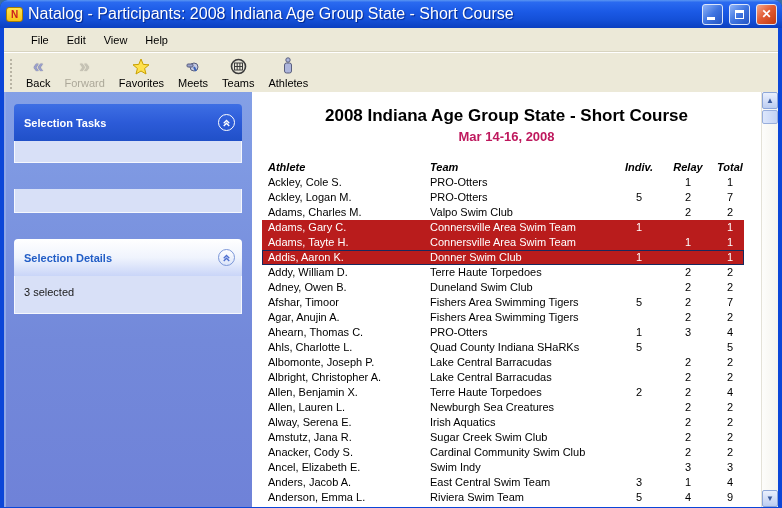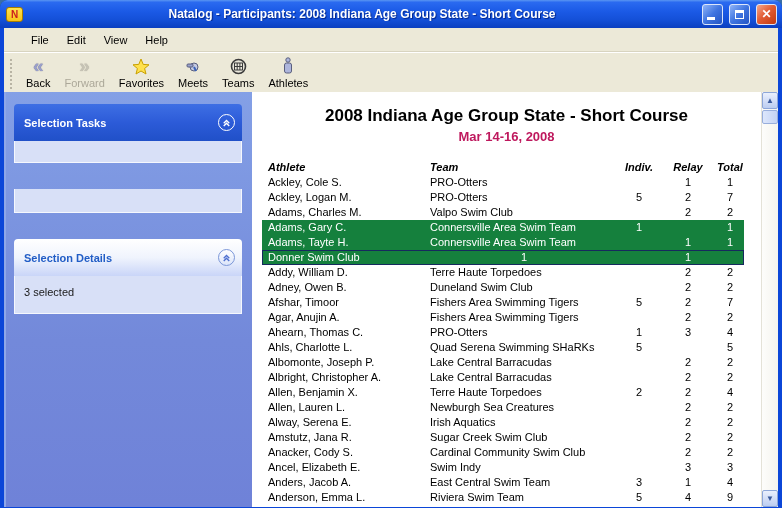--- a/index.html
+++ b/index.html
@@ -14,22 +14,22 @@
     height:28px;display:flex;align-items:center;padding:0 5px 0 6px;gap:5px;
     background:linear-gradient(180deg,#5a96f2 0%,#2a6af0 8%,#1b5ae6 40%,#1450d8 70%,#0b3fc0 100%);
     border-radius:7px 7px 0 0;
   }
   .app-icon{
     width:17px;height:15px;background:linear-gradient(180deg,#ffe34d,#f7c21a);
     border:1px solid #a77d00;border-radius:3px;color:#cc1f1f;font-weight:bold;
     font-size:10px;line-height:13px;text-align:center;flex:0 0 auto;
   }
   .title-text{
-    flex:1;color:#fff;font-weight:bold;font-size:12px;
-    text-shadow:1px 1px 1px #00268c;white-space:nowrap;overflow:hidden;text-align:center;
+    flex:1;color:#fff;font-weight:normal;font-size:16px;
+    text-shadow:1px 1px 1px #00268c;white-space:nowrap;overflow:hidden;
   }
   .tb-btn{
     width:21px;height:21px;border-radius:3px;border:1px solid #dce6fa;
     display:flex;align-items:center;justify-content:center;flex:0 0 auto;
     margin-left:1px;position:relative;
   }
   .tb-btn.blue{background:linear-gradient(135deg,#8fb4f8 0%,#3f74e0 50%,#2354c4 100%);}
   .tb-btn.red{background:linear-gradient(135deg,#f5a88c 0%,#e25d35 45%,#c23a10 100%);}
   .glyph-min{position:absolute;left:4px;bottom:4px;width:8px;height:3px;background:#fff;}
   .glyph-max{width:9px;height:9px;border:1px solid #fff;border-top:3px solid #fff;}
@@ -83,21 +83,21 @@
   .doc-title{margin:14px 0 0;text-align:center;font-size:17px;font-weight:bold;color:#000;}
   .doc-date{margin:3px 0 0;text-align:center;font-size:13px;font-weight:bold;color:#be185d;}
   .grid{margin:16px 0 0 10px;width:482px;}
   .row{
     display:grid;grid-template-columns:162px 188px 42px 56px 28px;
     height:15px;line-height:15px;font-size:11px;padding-left:6px;color:#000;
     white-space:nowrap;
   }
   .row .num{text-align:center;}
   .header-row{font-weight:bold;font-style:italic;}
-  .row.selected{background:#15803d;color:#fff;}
+  .row.selected{background:#b91c1c;color:#fff;}
   .row.focused{box-shadow:inset 0 0 0 1px #16295e;}
   
   .scrollbar{
     width:17px;flex:0 0 auto;display:flex;flex-direction:column;
     background:linear-gradient(90deg,#fdfdfb,#f4f3ee);border-left:1px solid #e4e2d8;
   }
   .sb-btn{
     height:17px;border:1px solid #8da6d8;border-radius:2px;
     background:linear-gradient(180deg,#eaf0fd 0%,#cfdbf6 60%,#bccdf0 100%);
     display:flex;align-items:center;justify-content:center;
@@ -261,20 +261,21 @@
               <span class="num">1</span>
             </div>
             <div class="row selected">
               <span>Adams, Tayte H.</span>
               <span>Connersville Area Swim Team</span>
               <span class="num"></span>
               <span class="num">1</span>
               <span class="num">1</span>
             </div>
             <div class="row selected focused">
+              <span>Addis, Aaron K.</span>
               <span>Donner Swim Club</span>
               <span class="num">1</span>
               <span class="num"></span>
               <span class="num">1</span>
             </div>
             <div class="row">
               <span>Addy, William D.</span>
               <span>Terre Haute Torpedoes</span>
               <span class="num"></span>
               <span class="num">2</span>
@@ -303,21 +304,21 @@
             </div>
             <div class="row">
               <span>Ahearn, Thomas C.</span>
               <span>PRO-Otters</span>
               <span class="num">1</span>
               <span class="num">3</span>
               <span class="num">4</span>
             </div>
             <div class="row">
               <span>Ahls, Charlotte L.</span>
-              <span>Quad Serena Swimming SHaRKs</span>
+              <span>Quad County Indiana SHaRKs</span>
               <span class="num">5</span>
               <span class="num"></span>
               <span class="num">5</span>
             </div>
             <div class="row">
               <span>Albomonte, Joseph P.</span>
               <span>Lake Central Barracudas</span>
               <span class="num"></span>
               <span class="num">2</span>
               <span class="num">2</span>

